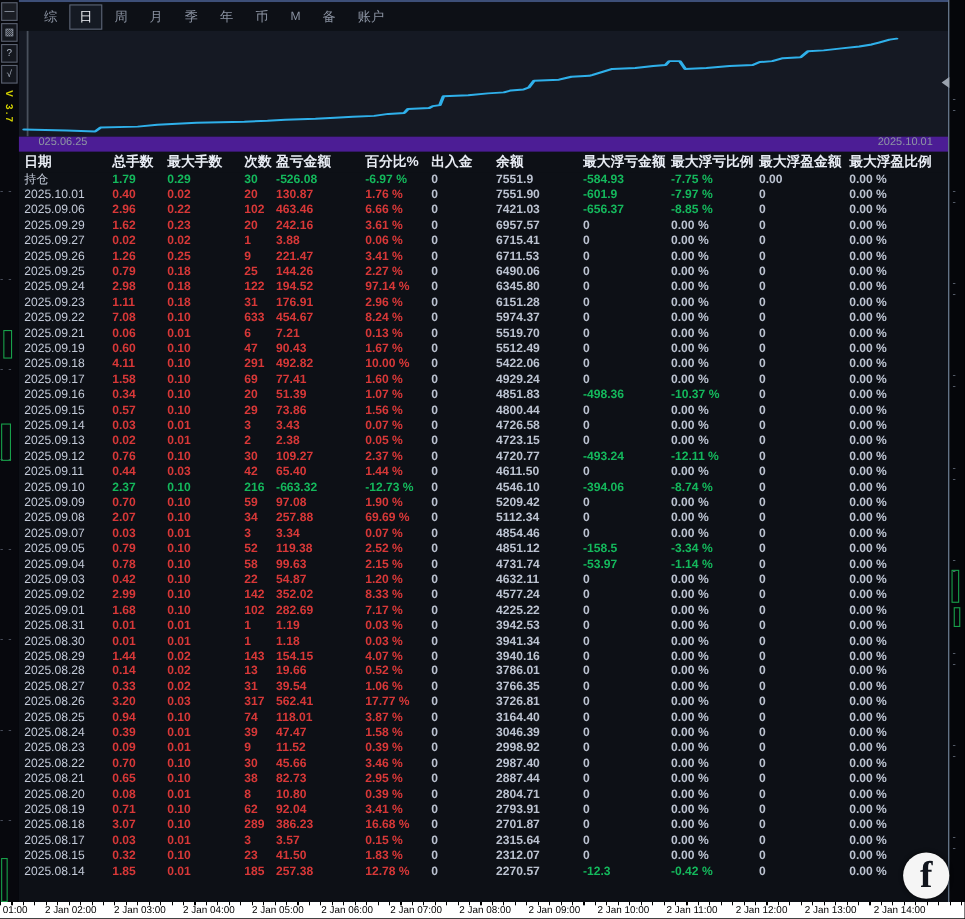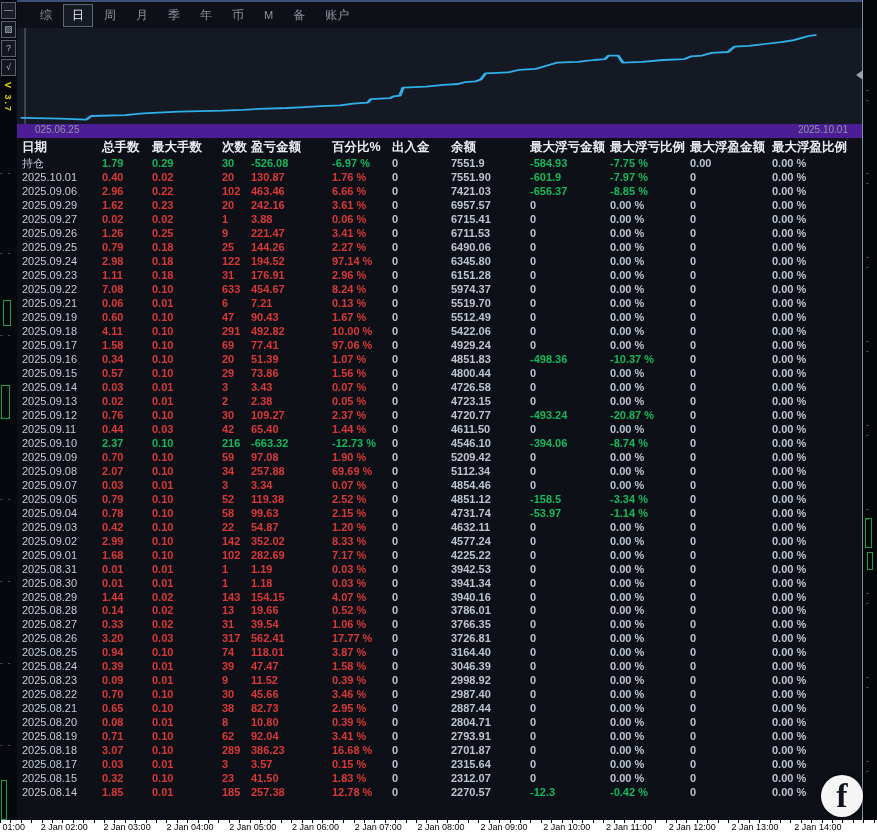--- a/index.html
+++ b/index.html
@@ -331,21 +331,21 @@
           <div class="c-neutral">0.00 %</div>
           <div class="c-neutral">0</div>
           <div class="c-neutral">0.00 %</div>
         </div>
         <div class="trow">
           <div class="c-date">2025.09.17</div>
           <div class="c-red">1.58</div>
           <div class="c-red">0.10</div>
           <div class="c-red">69</div>
           <div class="c-red">77.41</div>
-          <div class="c-red">97.06 %</div>
+          <div class="c-red">1.60 %</div>
           <div class="c-neutral">0</div>
           <div class="c-neutral">4929.24</div>
           <div class="c-neutral">0</div>
           <div class="c-neutral">0.00 %</div>
           <div class="c-neutral">0</div>
           <div class="c-neutral">0.00 %</div>
         </div>
         <div class="trow">
           <div class="c-date">2025.09.16</div>
           <div class="c-red">0.34</div>
@@ -405,21 +405,21 @@
         <div class="trow">
           <div class="c-date">2025.09.12</div>
           <div class="c-red">0.76</div>
           <div class="c-red">0.10</div>
           <div class="c-red">30</div>
           <div class="c-red">109.27</div>
           <div class="c-red">2.37 %</div>
           <div class="c-neutral">0</div>
           <div class="c-neutral">4720.77</div>
           <div class="c-green">-493.24</div>
-          <div class="c-green">-20.87 %</div>
+          <div class="c-green">-12.11 %</div>
           <div class="c-neutral">0</div>
           <div class="c-neutral">0.00 %</div>
         </div>
         <div class="trow">
           <div class="c-date">2025.09.11</div>
           <div class="c-red">0.44</div>
           <div class="c-red">0.03</div>
           <div class="c-red">42</div>
           <div class="c-red">65.40</div>
           <div class="c-red">1.44 %</div>

